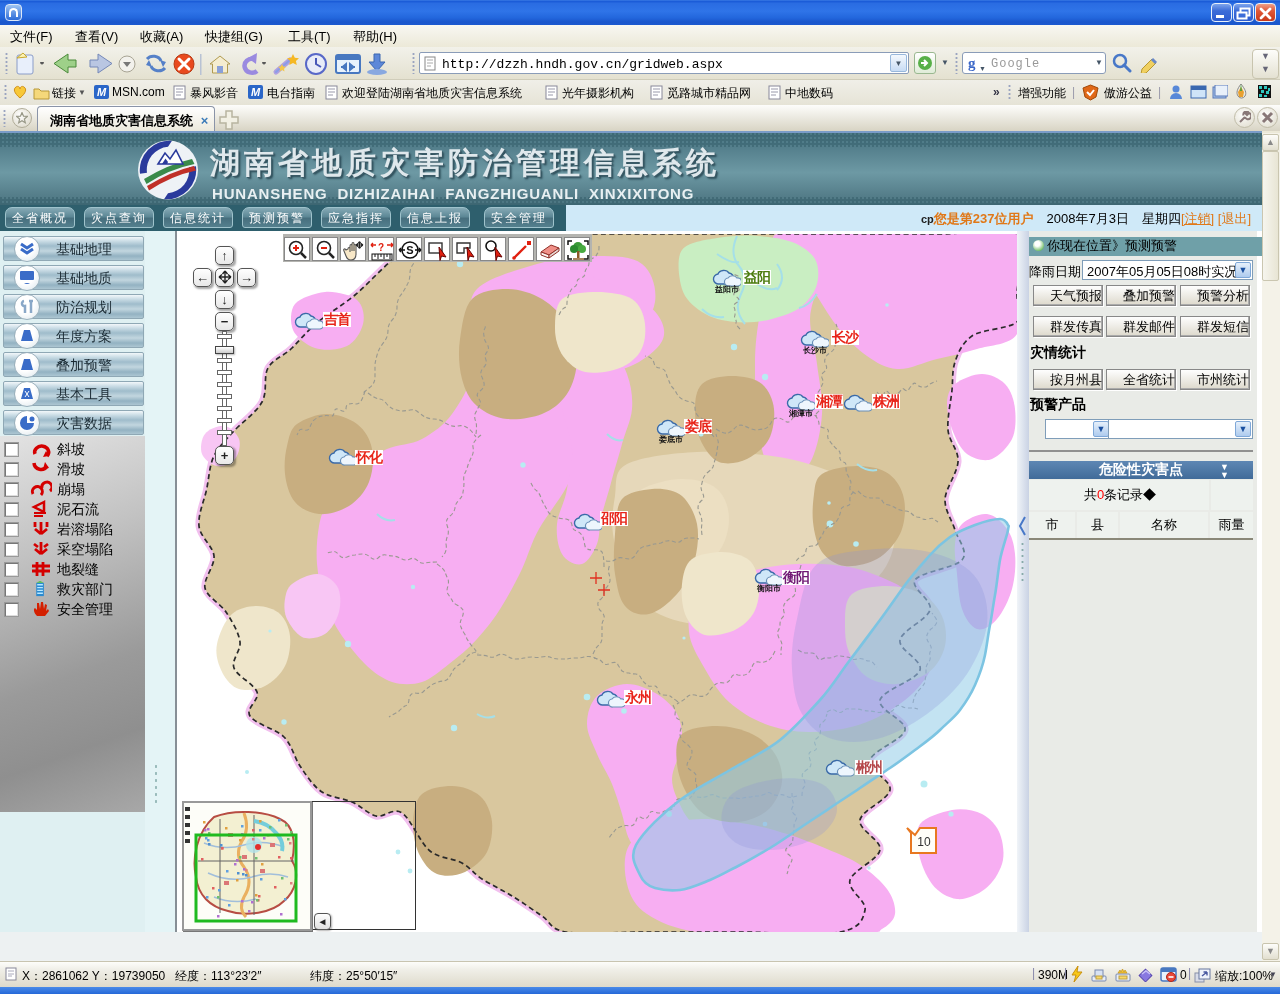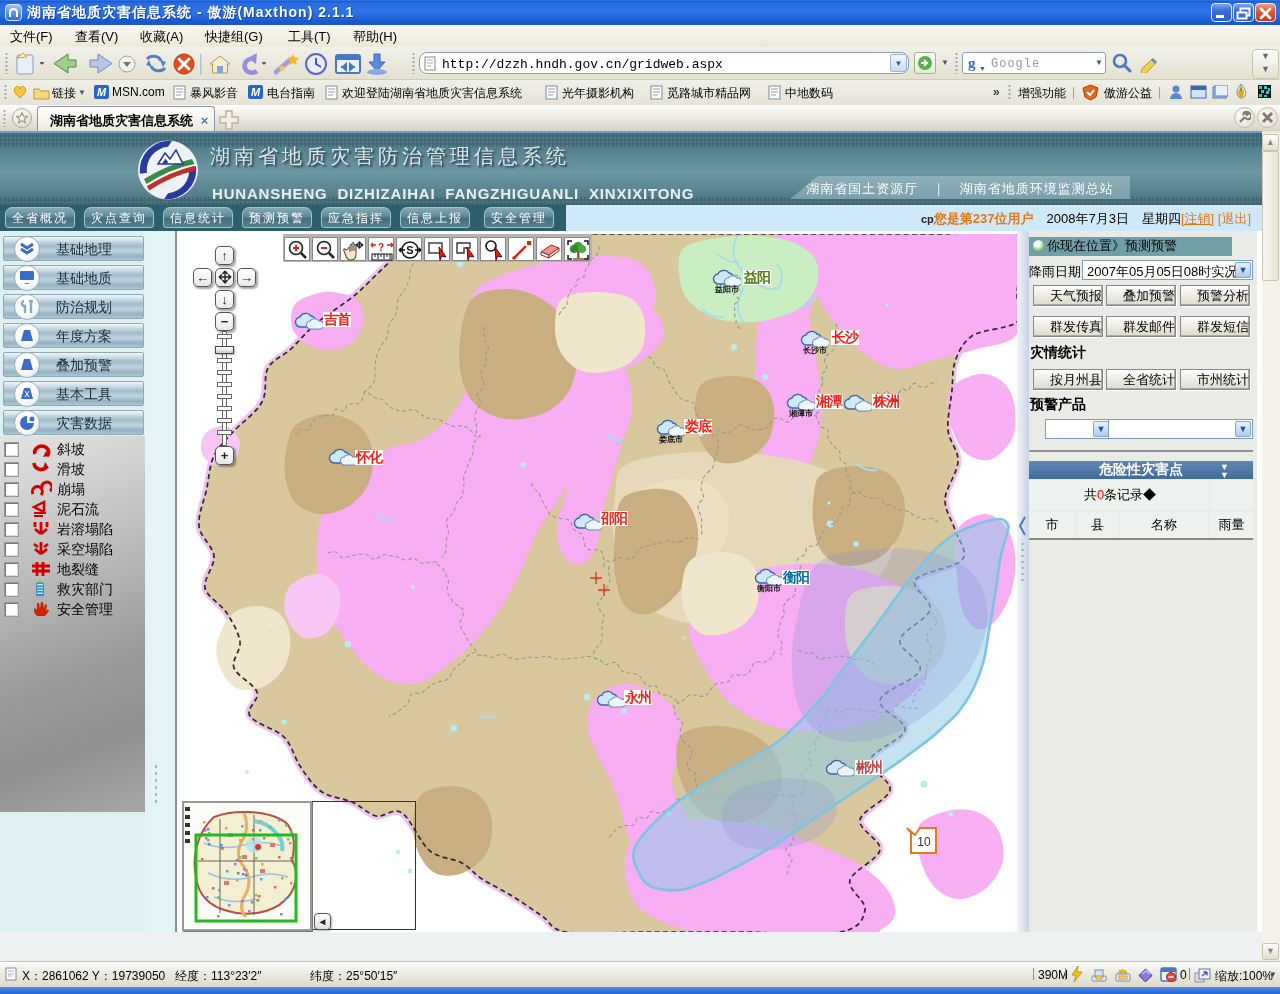--- a/index.html
+++ b/index.html
@@ -48,21 +48,21 @@
 .chkrow{position:absolute;left:0;width:146px;height:20px;font-size:14px;color:#000}
 .chkrow .box{position:absolute;left:4px;top:2px;width:15px;height:15px;background:#fff;border:1px solid #999;box-shadow:inset 1px 1px 0 #777,inset -1px -1px 0 #ddd}
 .chkrow .ic{position:absolute;left:30px;top:0px;width:22px;height:18px;color:#d40000;font-weight:bold;font-size:15px}
 .chkrow .tx{position:absolute;left:57px;top:1px}
 #leftstrip{left:145px;top:231px;width:32px;height:701px;background:#e4f4f6;border-right:2px solid #878f96}
 
 #map{left:177px;top:234px;width:840px;height:698px;background:#fff;overflow:hidden}
 #rdivider{left:1017px;top:231px;width:12px;height:701px;background:linear-gradient(90deg,#f0f4f8,#c9d2e4)}
 
 #rpanel{left:1029px;top:231px;width:228px;height:701px;background:#e9ebe7;font-size:13px}
-#rptitle{position:absolute;left:0px;top:6px;width:203px;height:19px;background:#6fa0a8;color:#000;line-height:18px}
+#rptitle{position:absolute;left:0px;top:6px;width:252px;height:19px;background:#6fa0a8;color:#000;line-height:18px}
 .rbtn{position:absolute;width:70px;height:21px;background:linear-gradient(180deg,#fefefe,#ddd9cc);border:1px solid #888;box-shadow:inset -1px -1px 0 #aaa,1px 1px 0 #fff;font-size:13px;text-align:right;line-height:19px}
 .xsel{position:absolute;height:20px;background:#fff;border:1px solid #7f9db9}
 .xsel .ar{position:absolute;right:1px;top:1px;width:16px;height:16px;background:linear-gradient(180deg,#e6f0fb,#aecbee);border:1px solid #7fa8d8;border-radius:2px;color:#1a50a0;font-size:9px;text-align:center;line-height:15px}
 
 #footstrip{left:0;top:932px;width:1262px;height:29px;background:#edf1f2}
 #statusbar{left:0;top:961px;width:1280px;height:26px;background:linear-gradient(180deg,#fdfdfa 0%,#f0efe8 30%,#dedacb 100%);border-top:1px solid #c8c4b0;font-size:12px}
 #bluebottom{left:0;top:987px;width:1280px;height:7px;background:linear-gradient(180deg,#4a8ae8,#2468d8)}
 
 #vscroll{left:1262px;top:133px;width:18px;height:828px;background:#f4f2e8}
 .scrbtn{position:absolute;left:0;width:17px;height:17px;background:linear-gradient(180deg,#fdfdfa,#e2dfd0);border:1px solid #c8c4ae;border-radius:2px;color:#888;font-size:9px;text-align:center;line-height:15px}
@@ -78,21 +78,20 @@
 #extentbox{position:absolute;left:7px;top:567px;width:232px;height:129px;border:1px solid #333}
 #inset{position:absolute;left:5px;top:567px;width:130px;height:130px;background:#fff;border:2px solid #999;box-shadow:1px 1px 0 #777}
 #insetarr{position:absolute;left:137px;top:679px;width:17px;height:17px;background:linear-gradient(180deg,#fff,#e0e0e0);border:1.5px solid #555;border-radius:4px;box-shadow:1px 1px 2px rgba(0,0,0,.3);text-align:center;line-height:15px;font-size:10px;color:#222}
 
 </style></head>
 <body>
 <div class="abs" id="titlebar">
   <div class="mxicon">
       <div></div>
     </div>
-  <div class="ttext">湖南省地质灾害信息系统 - 傲游(Maxthon) 2.1.1</div>
   <div class="winbtn" id="btnmin">
       <div></div>
     </div>
   <div class="winbtn" id="btnmax"><svg width="15" height="13" style="margin-top:3px">
         <rect x="4.5" y="1.5" width="9" height="7" fill="none" stroke="#fff" stroke-width="2"></rect>
         <rect x="1.5" y="5.5" width="9" height="6" fill="#3c6cd8" stroke="#fff" stroke-width="2"></rect>
       </svg></div>
   <div class="winbtn" id="btnclose"><svg width="13" height="13" style="margin-top:3px">
         <path d="M2 2 L11 11 M11 2 L2 11" stroke="#fff" stroke-width="2.8" stroke-linecap="round"></path>
       </svg></div>
@@ -138,21 +137,21 @@
     <circle cx="302" cy="14" r="10" fill="#e8ecf8" stroke="#5868c8" stroke-width="2"></circle>
     <path d="M302 8 l0 6 5 3" stroke="#4858b8" stroke-width="2" fill="none"></path>
     <rect x="322" y="5" width="24" height="18" rx="2" fill="#e8f2fc" stroke="#4878c0" stroke-width="2"></rect>
     <rect x="322" y="5" width="24" height="5" fill="#4878c0"></rect>
     <path d="M327 17 l5 0 M341 17 l-5 0" stroke="#4878c0" stroke-width="2"></path>
     <path d="M333 12 l-6 5 6 5 z M335 12 l6 5 -6 5 z" fill="#4878c0"></path>
     <path d="M366 4 l0 8 5 0 -8 9 -8 -9 5 0 0 -8 z" fill="#5d88d8" stroke="#3a66b0"></path>
     <ellipse cx="363" cy="22" rx="10" ry="3" fill="#88a8e0"></ellipse>
   </svg>
   <div class="grip" style="left:412px"></div>
-  <div style="position:absolute;left:419px;top:5px;width:490px;height:22px;background:#fff;border:1px solid #8a9cb8;border-radius:8px">
+  <div style="position:absolute;left:419px;top:5px;width:490px;height:22px;background:#fff;border:1px solid #8a9cb8;border-radius:2px">
     <svg width="13" height="15" style="position:absolute;left:4px;top:3px">
         <rect x="1" y="1" width="10" height="13" fill="#fff" stroke="#888"></rect>
         <path d="M3 4h6M3 7h6M3 10h4" stroke="#aaa"></path>
       </svg>
     <span style="position:absolute;left:22px;top:4px;font-size:13px;font-family:'Liberation Mono',monospace">http://dzzh.hndh.gov.cn/gridweb.aspx</span>
     <div style="position:absolute;right:1px;top:1px;width:17px;height:18px;background:linear-gradient(180deg,#f4f8fd,#c8dcf4);border:1px solid #98b8dc;border-radius:2px;font-size:8px;color:#456;text-align:center;line-height:17px">▼</div>
   </div>
   <div style="position:absolute;left:914px;top:5px;width:22px;height:22px;background:linear-gradient(180deg,#fff,#e0ecd8);border:1px solid #9ab890;border-radius:3px">
     <svg width="16" height="16" style="position:absolute;left:2px;top:2px">
         <circle cx="8" cy="8" r="7" fill="#58b048"></circle>
@@ -278,23 +277,22 @@
   <div class="dotrow" style="top:64px;height:8px"></div>
   <svg width="64" height="62" viewBox="0 0 64 62" style="position:absolute;left:136px;top:6px">
     <ellipse cx="32" cy="31" rx="30" ry="29.5" fill="#eef2f6"></ellipse>
     <path d="M36 1.8 a29.5 29.5 0 0 0 -32 33 l7 -1 a23 23 0 0 1 21 -26 z" fill="#2a3a9c"></path>
     <path d="M28 60.2 a29.5 29.5 0 0 0 32 -33 l-7 1 a23 23 0 0 1 -21 26 z" fill="#2a3a9c"></path>
     <path d="M8 40 q25 -15 48 -20 l2.5 5 q-25 5 -48 20z" fill="#3a8a4a"></path>
     <path d="M11 47 q25 -15 47 -20 l2 4.5 q-24 5 -47 20z" fill="#c03028"></path>
     <path d="M22 25 l7 -11 5 6 6 -9 7 14 z" fill="#fff" stroke="#2a3a9c" stroke-width="1.6"></path>
     <path d="M26 25 l3.5 -5.5 2.5 3.5 -1 2z" fill="#2a3a9c"></path>
     </svg>
-  <div style="position:absolute;left:210px;top:10px;font-size:20px;font-weight:normal;letter-spacing:4px;color:#dfe8ec;text-shadow:1px 1px 0 #3a5a66,2px 2px 2px #2a4a56">湖南省地质灾害防治管理信息系统</div>
+  <div style="position:absolute;left:210px;top:10px;font-size:30px;font-weight:bold;letter-spacing:4px;color:#dfe8ec;text-shadow:1px 1px 0 #3a5a66,2px 2px 2px #2a4a56">湖南省地质灾害防治管理信息系统</div>
   <div style="position:absolute;left:212px;top:52px;font-size:15px;color:#e8f0f2;letter-spacing:0.8px;font-weight:bold">HUNANSHENG&nbsp; DIZHIZAIHAI&nbsp; FANGZHIGUANLI&nbsp; XINXIXITONG</div>
-  <div id="hdrlinks">湖南省国土资源厅　｜　湖南省地质环境监测总站</div>
 </div>
 <div class="abs" id="nav">
   <div id="navteal"></div>
   <div class="navbtn" style="left:5px">全省概况</div>
   <div class="navbtn" style="left:84px">灾点查询</div>
   <div class="navbtn" style="left:163px">信息统计</div>
   <div class="navbtn" style="left:242px">预测预警</div>
   <div class="navbtn" style="left:321px">应急指挥</div>
   <div class="navbtn" style="left:400px">信息上报</div>
   <div class="navbtn" style="left:484px">安全管理</div>
@@ -629,21 +627,21 @@
     <div style="position:absolute;left:482px;top:200px;font-size:8px;color:#111;font-weight:bold">娄底市</div>
     <div style="position:absolute;left:395px;top:278px;width:30px;height:20px"><svg width="30" height="20" viewBox="0 0 30 20">
         <path d="M8 16 a5 5 0 0 1 -1 -10 a6 5 0 0 1 11 -1 a4.5 4.5 0 0 1 4 6 a4 4 0 0 1 -2 5z" fill="#cfe7f8" stroke="#3a6aa8" stroke-width="1.4"></path>
         <path d="M18 18 a4 4 0 0 1 -1 -8 a5 4 0 0 1 9 0 a3.5 3.5 0 0 1 1 8z" fill="#eef6fd" stroke="#6a90b8" stroke-width="1.2"></path>
       </svg></div>
     <div class="citylab" style="left:423px;top:277px;color:#e8251a">邵阳</div>
     <div style="position:absolute;left:576px;top:333px;width:30px;height:20px"><svg width="30" height="20" viewBox="0 0 30 20">
         <path d="M8 16 a5 5 0 0 1 -1 -10 a6 5 0 0 1 11 -1 a4.5 4.5 0 0 1 4 6 a4 4 0 0 1 -2 5z" fill="#cfe7f8" stroke="#3a6aa8" stroke-width="1.4"></path>
         <path d="M18 18 a4 4 0 0 1 -1 -8 a5 4 0 0 1 9 0 a3.5 3.5 0 0 1 1 8z" fill="#eef6fd" stroke="#6a90b8" stroke-width="1.2"></path>
       </svg></div>
-    <div class="citylab" style="left:605px;top:336px;color:#0369a1">衡阳</div>
+    <div class="citylab" style="left:605px;top:336px;color:#701a75">衡阳</div>
     <div style="position:absolute;left:580px;top:349px;font-size:8px;color:#111;font-weight:bold">衡阳市</div>
     <div style="position:absolute;left:418px;top:455px;width:30px;height:20px"><svg width="30" height="20" viewBox="0 0 30 20">
         <path d="M8 16 a5 5 0 0 1 -1 -10 a6 5 0 0 1 11 -1 a4.5 4.5 0 0 1 4 6 a4 4 0 0 1 -2 5z" fill="#cfe7f8" stroke="#3a6aa8" stroke-width="1.4"></path>
         <path d="M18 18 a4 4 0 0 1 -1 -8 a5 4 0 0 1 9 0 a3.5 3.5 0 0 1 1 8z" fill="#eef6fd" stroke="#6a90b8" stroke-width="1.2"></path>
       </svg></div>
     <div class="citylab" style="left:447px;top:456px;color:#e8251a">永州</div>
     <div style="position:absolute;left:647px;top:524px;width:30px;height:20px"><svg width="30" height="20" viewBox="0 0 30 20">
         <path d="M8 16 a5 5 0 0 1 -1 -10 a6 5 0 0 1 11 -1 a4.5 4.5 0 0 1 4 6 a4 4 0 0 1 -2 5z" fill="#cfe7f8" stroke="#3a6aa8" stroke-width="1.4"></path>
         <path d="M18 18 a4 4 0 0 1 -1 -8 a5 4 0 0 1 9 0 a3.5 3.5 0 0 1 1 8z" fill="#eef6fd" stroke="#6a90b8" stroke-width="1.2"></path>
       </svg></div>

